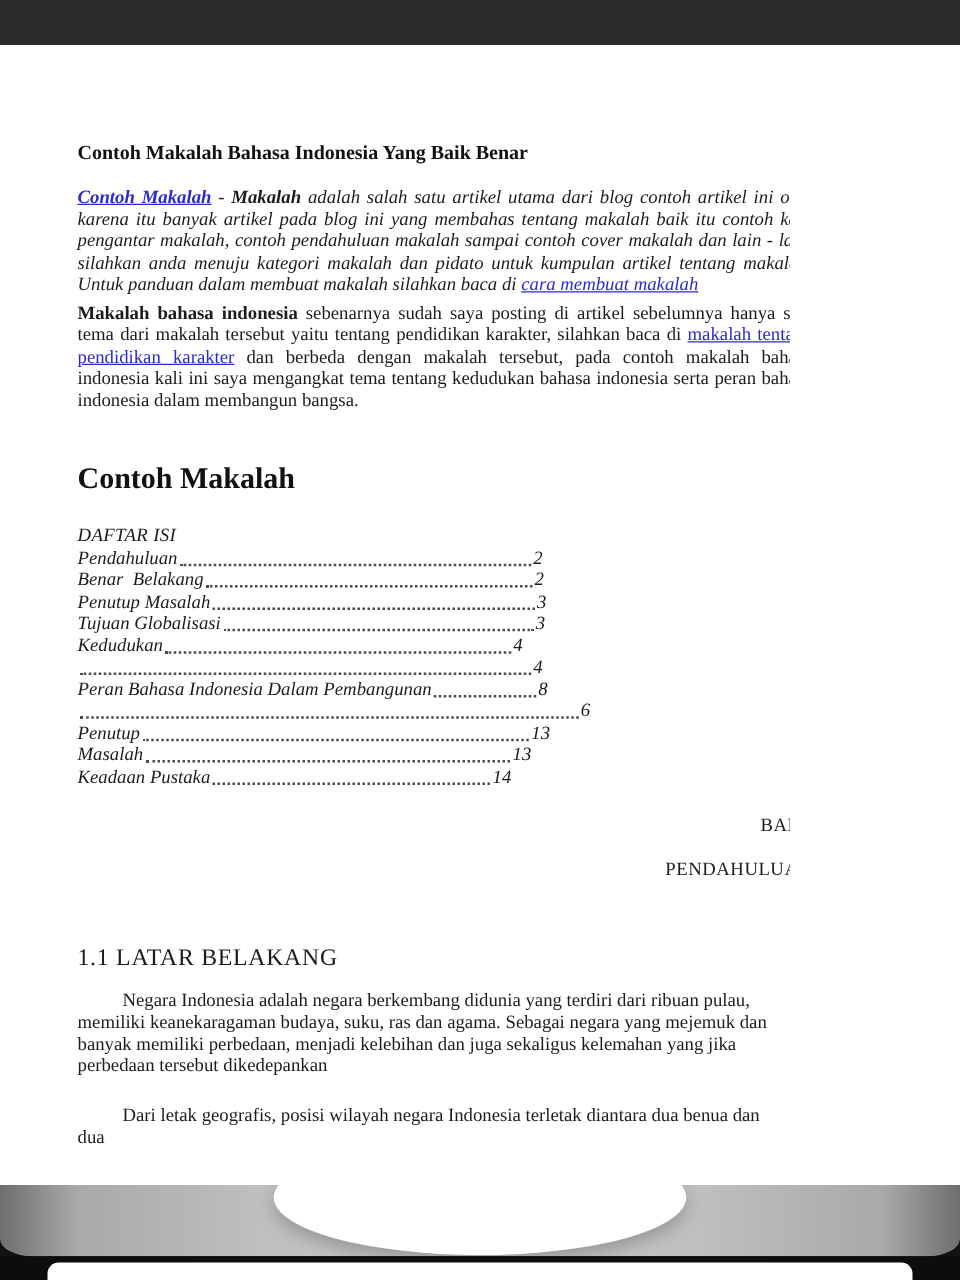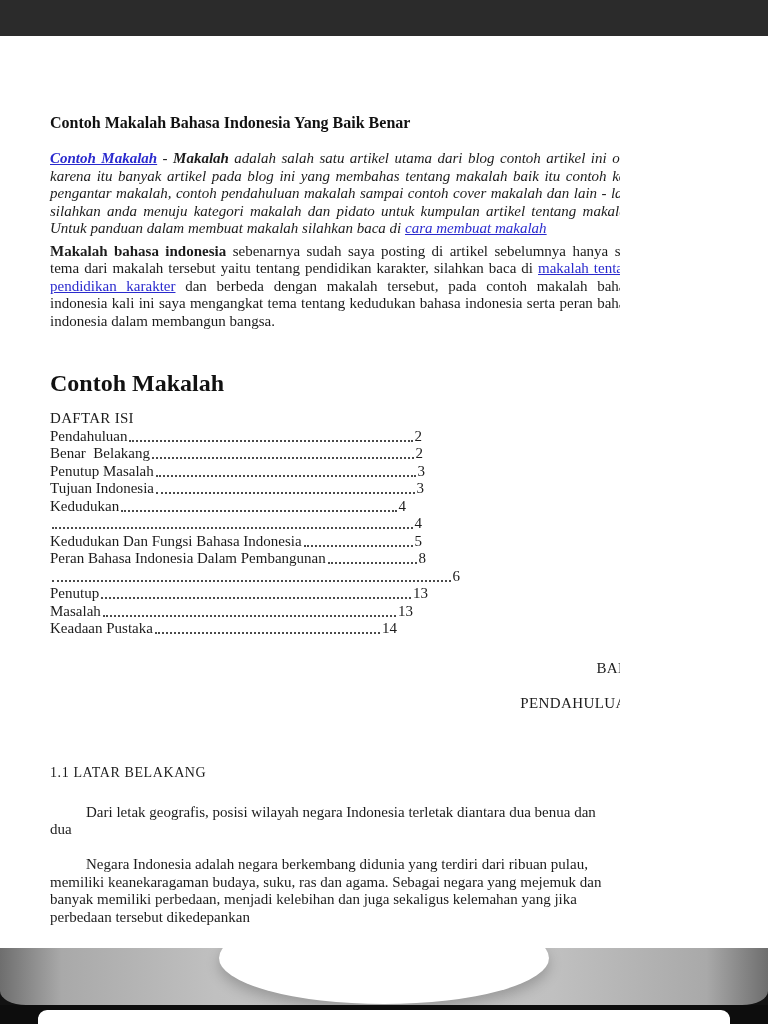--- a/index.html
+++ b/index.html
@@ -2,47 +2,47 @@
 <html><head>
 <meta charset="utf-8">
 <style>
   * { margin:0; padding:0; box-sizing:border-box; }
   html,body { width:768px; height:1024px; }
   body { font-family:"Liberation Serif", serif; background:#ffffff; position:relative;
          width:768px; height:1024px; overflow:hidden; color:#1c1c1c; }
 
   .top-bar { position:absolute; top:0; left:0; width:768px; height:36px; background:#2b2b2b; }
 
-  .page { position:absolute; top:36px; left:0; width:620px; height:912px; background:#fff;
+  .page { position:absolute; top:36px; left:12px; width:620px; height:912px; background:#fff;
           padding:77px 90px 0 50px; overflow:hidden; }
 
   .doc-title { font-size:16px; font-weight:bold; line-height:20px; color:#111; }
 
   .para { font-size:15px; line-height:17.5px; }
   .justify { text-align:justify; width:588px; }
   .p1 { margin-top:17px;font-style:italic; }
   .p2 { margin-top:5px; }
   b, .bold { font-weight:bold; }
   a.link { color:#2a2ace; text-decoration:underline; cursor:pointer; }
   a.link.bold { font-weight:bold; }
 
   .big-heading { margin-top:40px; font-size:24px; line-height:27px; font-weight:bold; color:#111; }
 
-  .toc { margin-top:13px; }
+  .toc { margin-top:24px;font-style:italic; }
   .toc-title { font-size:15px; line-height:17.5px; letter-spacing:0.3px; }
   .toc-row { display:flex; align-items:flex-end; height:17.5px; font-size:15px; }
   .toc-label { white-space:pre; line-height:17.5px; }
   .toc-leader { flex:1 1 auto; border-bottom:2px dotted #4a4a4a; margin:0 2px 3.5px 2px; min-width:12px; }
   .toc-num { line-height:17.5px; }
 
   .center-line { width:588px; text-align:right; font-size:15px; line-height:17.5px; letter-spacing:0.4px; }
   .bab { margin-top:22px; }
   .chapter { margin-top:17.5px; }
 
-  .subsection { margin-top:52px; font-size:14px; line-height:17.5px; letter-spacing:0.6px; }
+  .subsection { margin-top:52px; font-size:19px; line-height:17.5px; letter-spacing:0.6px; }
 
   .body2 { width:570px; text-align:left; }
   .indent { text-indent:36px; }
   .sp1 { margin-top:17.5px; }
   .sp2 { margin-top:22px; }
 
   .bottom-region { position:absolute; left:0; top:948px; width:768px; height:76px; background:#121212; }
   .gray-band { position:absolute; top:0; left:0; width:768px; height:57px; overflow:hidden;
     background:linear-gradient(90deg,#6e6e6e 0%,#a9a9a9 8%,#c0c0c0 28%,#c6c6c6 50%,#c0c0c0 72%,#a9a9a9 92%,#6e6e6e 100%);
     border-bottom-left-radius:26px 14px; border-bottom-right-radius:26px 14px; }
@@ -79,37 +79,32 @@
         <span class="toc-label">Benar  Belakang</span>
         <span class="toc-leader"></span>
         <span class="toc-num">2</span>
       </div>
     <div class="toc-row" style="width:375px">
         <span class="toc-label">Penutup Masalah</span>
         <span class="toc-leader"></span>
         <span class="toc-num">3</span>
       </div>
     <div class="toc-row" style="width:374px">
-        <span class="toc-label">Tujuan Indonesia</span>
+        <span class="toc-label">Tujuan Globalisasi</span>
         <span class="toc-leader"></span>
         <span class="toc-num">3</span>
       </div>
     <div class="toc-row" style="width:356px">
         <span class="toc-label">Kedudukan</span>
         <span class="toc-leader"></span>
         <span class="toc-num">4</span>
       </div>
     <div class="toc-row" style="width:372px">
         <span class="toc-leader"></span>
         <span class="toc-num">4</span>
-      </div>
-    <div class="toc-row" style="width:372px">
-        <span class="toc-label">Kedudukan Dan Fungsi Bahasa Indonesia</span>
-        <span class="toc-leader"></span>
-        <span class="toc-num">5</span>
       </div>
     <div class="toc-row" style="width:376px">
         <span class="toc-label">Peran Bahasa Indonesia Dalam Pembangunan</span>
         <span class="toc-leader"></span>
         <span class="toc-num">8</span>
       </div>
     <div class="toc-row" style="width:410px">
         <span class="toc-leader"></span>
         <span class="toc-num">6</span>
       </div>
@@ -128,22 +123,22 @@
         <span class="toc-leader"></span>
         <span class="toc-num">14</span>
       </div>
   </div>
 
   <div class="center-line bab">BAB I</div>
   <div class="center-line chapter">PENDAHULUAN</div>
 
   <div class="subsection">1.1 LATAR BELAKANG</div>
 
+  <p class="para body2 indent sp1">Negara Indonesia adalah negara berkembang didunia yang terdiri dari ribuan pulau, memiliki keanekaragaman budaya, suku, ras dan agama. Sebagai negara yang mejemuk dan banyak memiliki perbedaan, menjadi kelebihan dan juga sekaligus kelemahan yang jika perbedaan tersebut dikedepankan</p>
   <p class="para body2 indent sp2">Dari letak geografis, posisi wilayah negara Indonesia terletak diantara dua benua dan dua</p>
-  <p class="para body2 indent sp1">Negara Indonesia adalah negara berkembang didunia yang terdiri dari ribuan pulau, memiliki keanekaragaman budaya, suku, ras dan agama. Sebagai negara yang mejemuk dan banyak memiliki perbedaan, menjadi kelebihan dan juga sekaligus kelemahan yang jika perbedaan tersebut dikedepankan</p>
 
 </div>
 
 <div class="bottom-region">
   <div class="gray-band">
     <div class="page-curl"></div>
   </div>
   <div class="next-strip">
     <div class="next-page"></div>
   </div>

